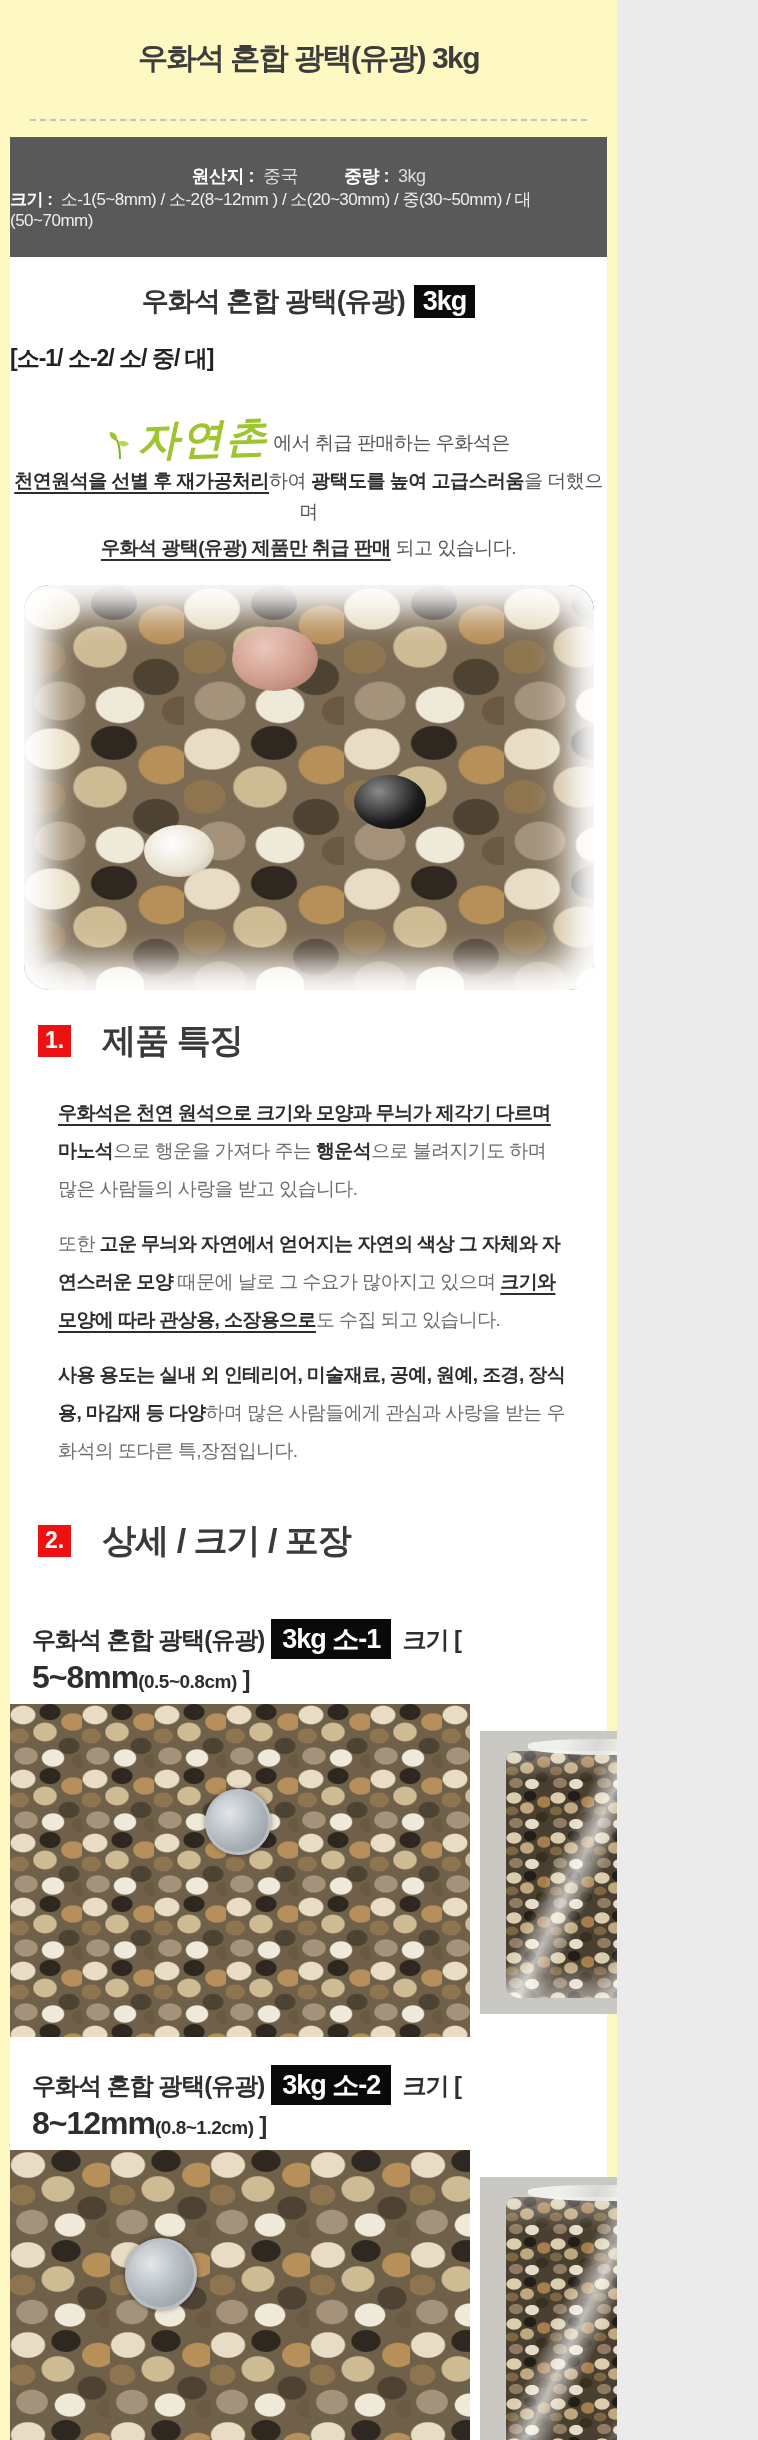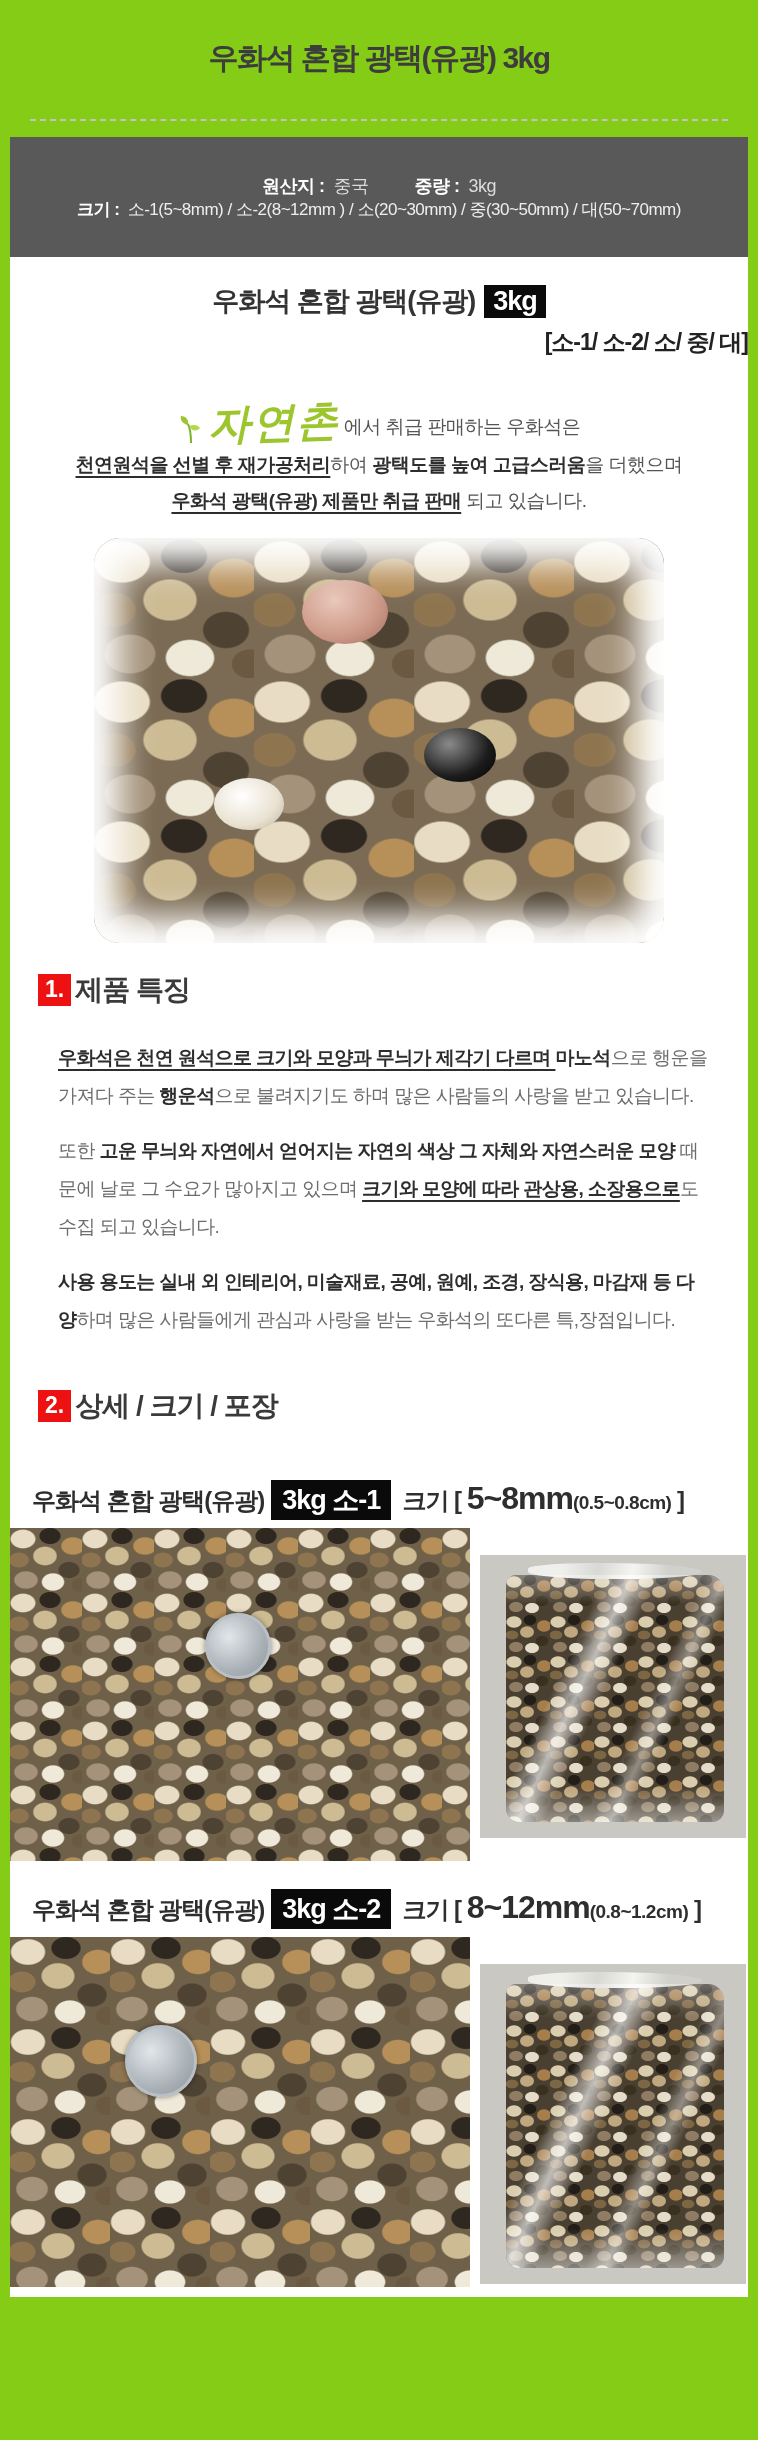--- a/index.html
+++ b/index.html
@@ -2,21 +2,21 @@
 <html><head>
 <meta charset="utf-8">
 <style>
   html,body{margin:0;padding:0;}
   body{
     width:758px;
     font-family:"Liberation Sans","DejaVu Sans",sans-serif;
     background:#ebebeb;
     -webkit-font-smoothing:antialiased;
   }
-  .page{position:relative;width:758px;height:2440px;background:#84cc16;overflow:hidden;}
+  .page{position:relative;width:617px;height:2440px;background:#fef9c3;overflow:hidden;}
 
   
   .page-header{padding-top:38px;text-align:center;}
   .page-title{
     font-size:30px;font-weight:bold;color:#3d3d3d;letter-spacing:-1.5px;margin:0;
   }
   .dashed-divider{
     border:none;border-top:2px dashed #c3c3c3;margin:40px 30px 0 30px;height:0;
   }
 
@@ -40,21 +40,21 @@
     display:inline-block;background:#fcfc00;border:2px solid #f23030;border-radius:20px;
     color:#222;font-size:15px;font-weight:bold;padding:4px 22px;letter-spacing:-0.5px;
   }
 
   
   .product-title{margin-top:26px;text-align:center;font-size:27px;font-weight:bold;color:#333;letter-spacing:-1px;}
   .badge-black{
     display:inline-block;background:#0a0a0a;color:#fff;font-weight:bold;
     padding:1px 9px;margin-left:9px;
   }
-  .product-options{margin-top:8px;text-align:right;font-size:23px;color:#222;font-weight:bold;letter-spacing:-1px;}
+  .product-options{margin-top:24px;text-align:left;font-size:23px;color:#222;font-weight:bold;letter-spacing:-1px;}
 
   
   .intro{margin-top:32px;text-align:center;color:#555;}
   .brand-line{display:flex;align-items:flex-end;justify-content:center;gap:4px;height:54px;}
   .brand-name{
     font-size:42px;font-weight:bold;font-style:italic;color:#9dc52e;
     letter-spacing:2px;transform:rotate(-2deg);line-height:1;
   }
   .brand-rest{font-size:19px;color:#555;letter-spacing:-0.5px;padding-bottom:4px;}
   .intro-line{font-size:19px;line-height:31px;letter-spacing:-0.5px;margin-top:5px;color:#555;}
@@ -135,21 +135,21 @@
     background:radial-gradient(ellipse at 35% 30%,#8a8a8a 0%,#1c1c1c 60%,#000 100%);}
   .accent-white{width:70px;height:52px;left:120px;top:240px;
     background:radial-gradient(ellipse at 40% 35%,#ffffff 0%,#e9e2d2 60%,#bcb29c 100%);}
 
   
   .section-heading{display:flex;align-items:center;margin:28px 0 0 28px;}
   .section-num{
     background:#ee1111;color:#fff;font-size:23px;font-weight:bold;
     padding:3px 7px;line-height:1.1;
   }
-  .section-title{font-size:28px;font-weight:bold;color:#3a3a3a;margin-left:4px;letter-spacing:-1px;}
+  .section-title{font-size:34px;font-weight:bold;color:#3a3a3a;margin-left:31px;letter-spacing:-1px;}
 
   
   .paragraphs{margin:30px 40px 0 48px;font-size:19px;line-height:38px;color:#6e6e6e;letter-spacing:-0.6px;}
   .paragraphs p{margin:0 0 17px 0;}
   .paragraphs p.sp{line-height:44px;}
 
   
   .sub-header{margin:55px 0 0 22px;font-size:24px;font-weight:bold;color:#2e2e2e;letter-spacing:-1px;}
   .sub-header .badge-black{font-size:27px;padding:2px 11px;margin:0 11px 0 7px;}
   .size-big{font-size:32px;}

